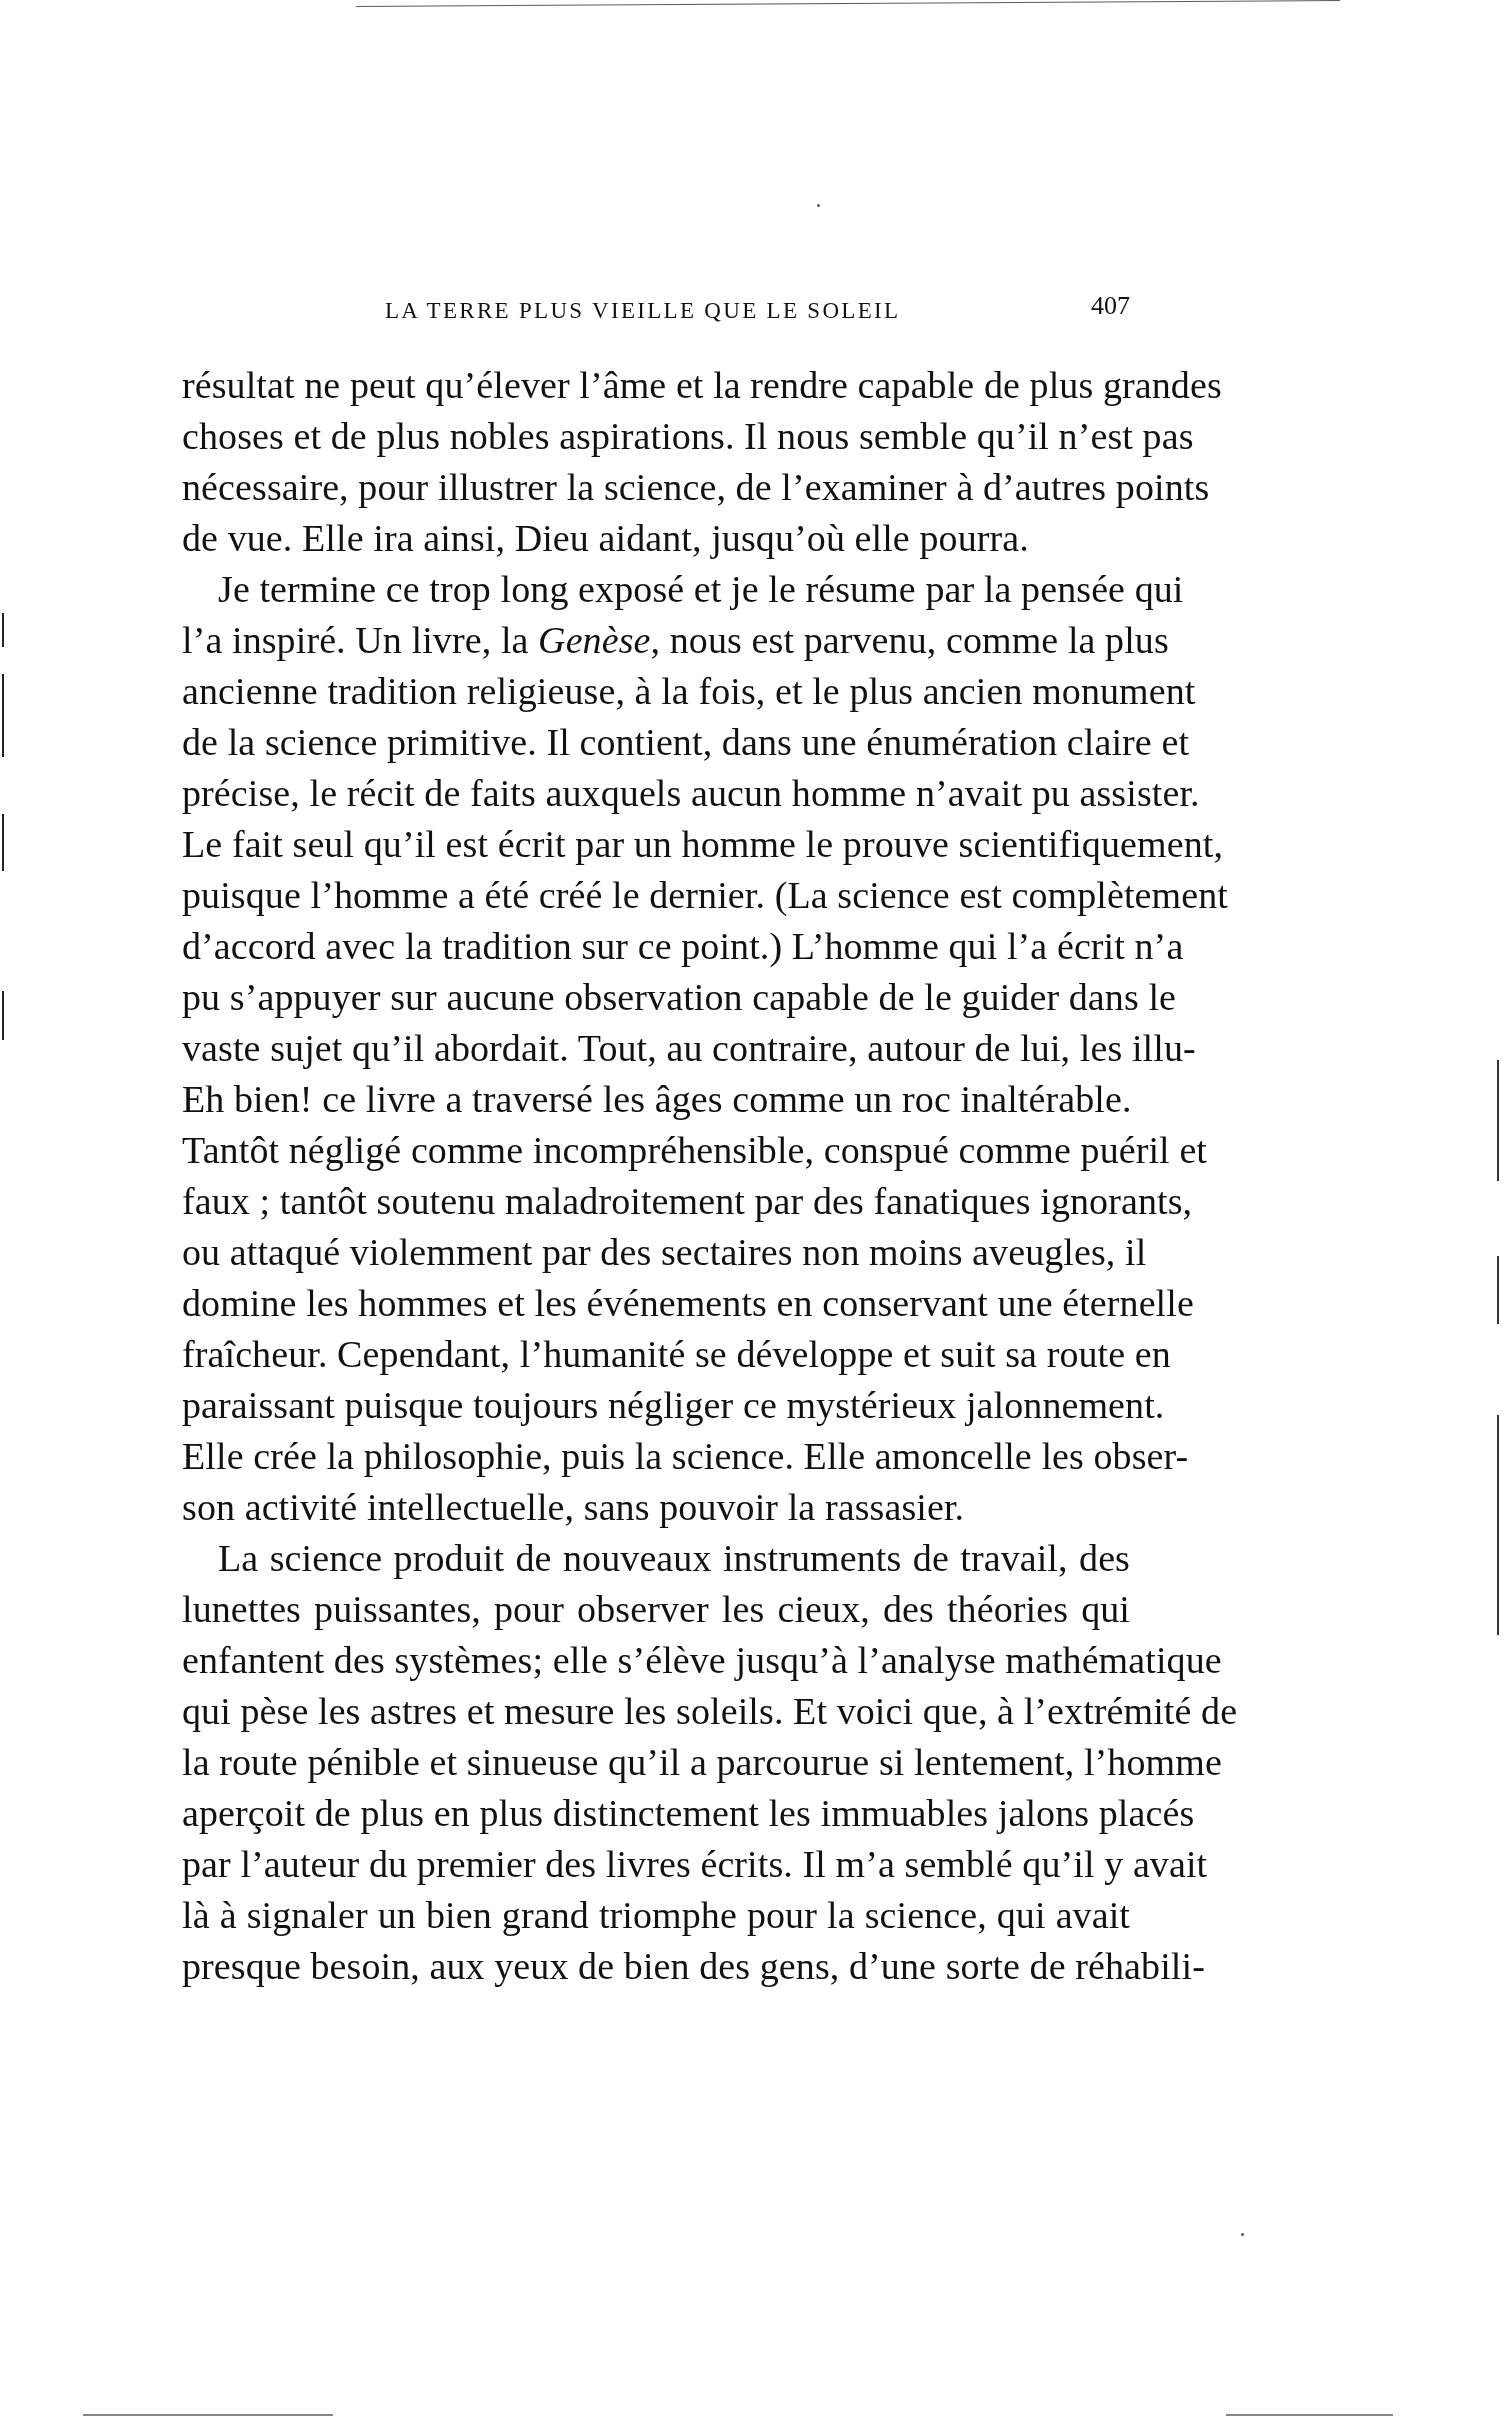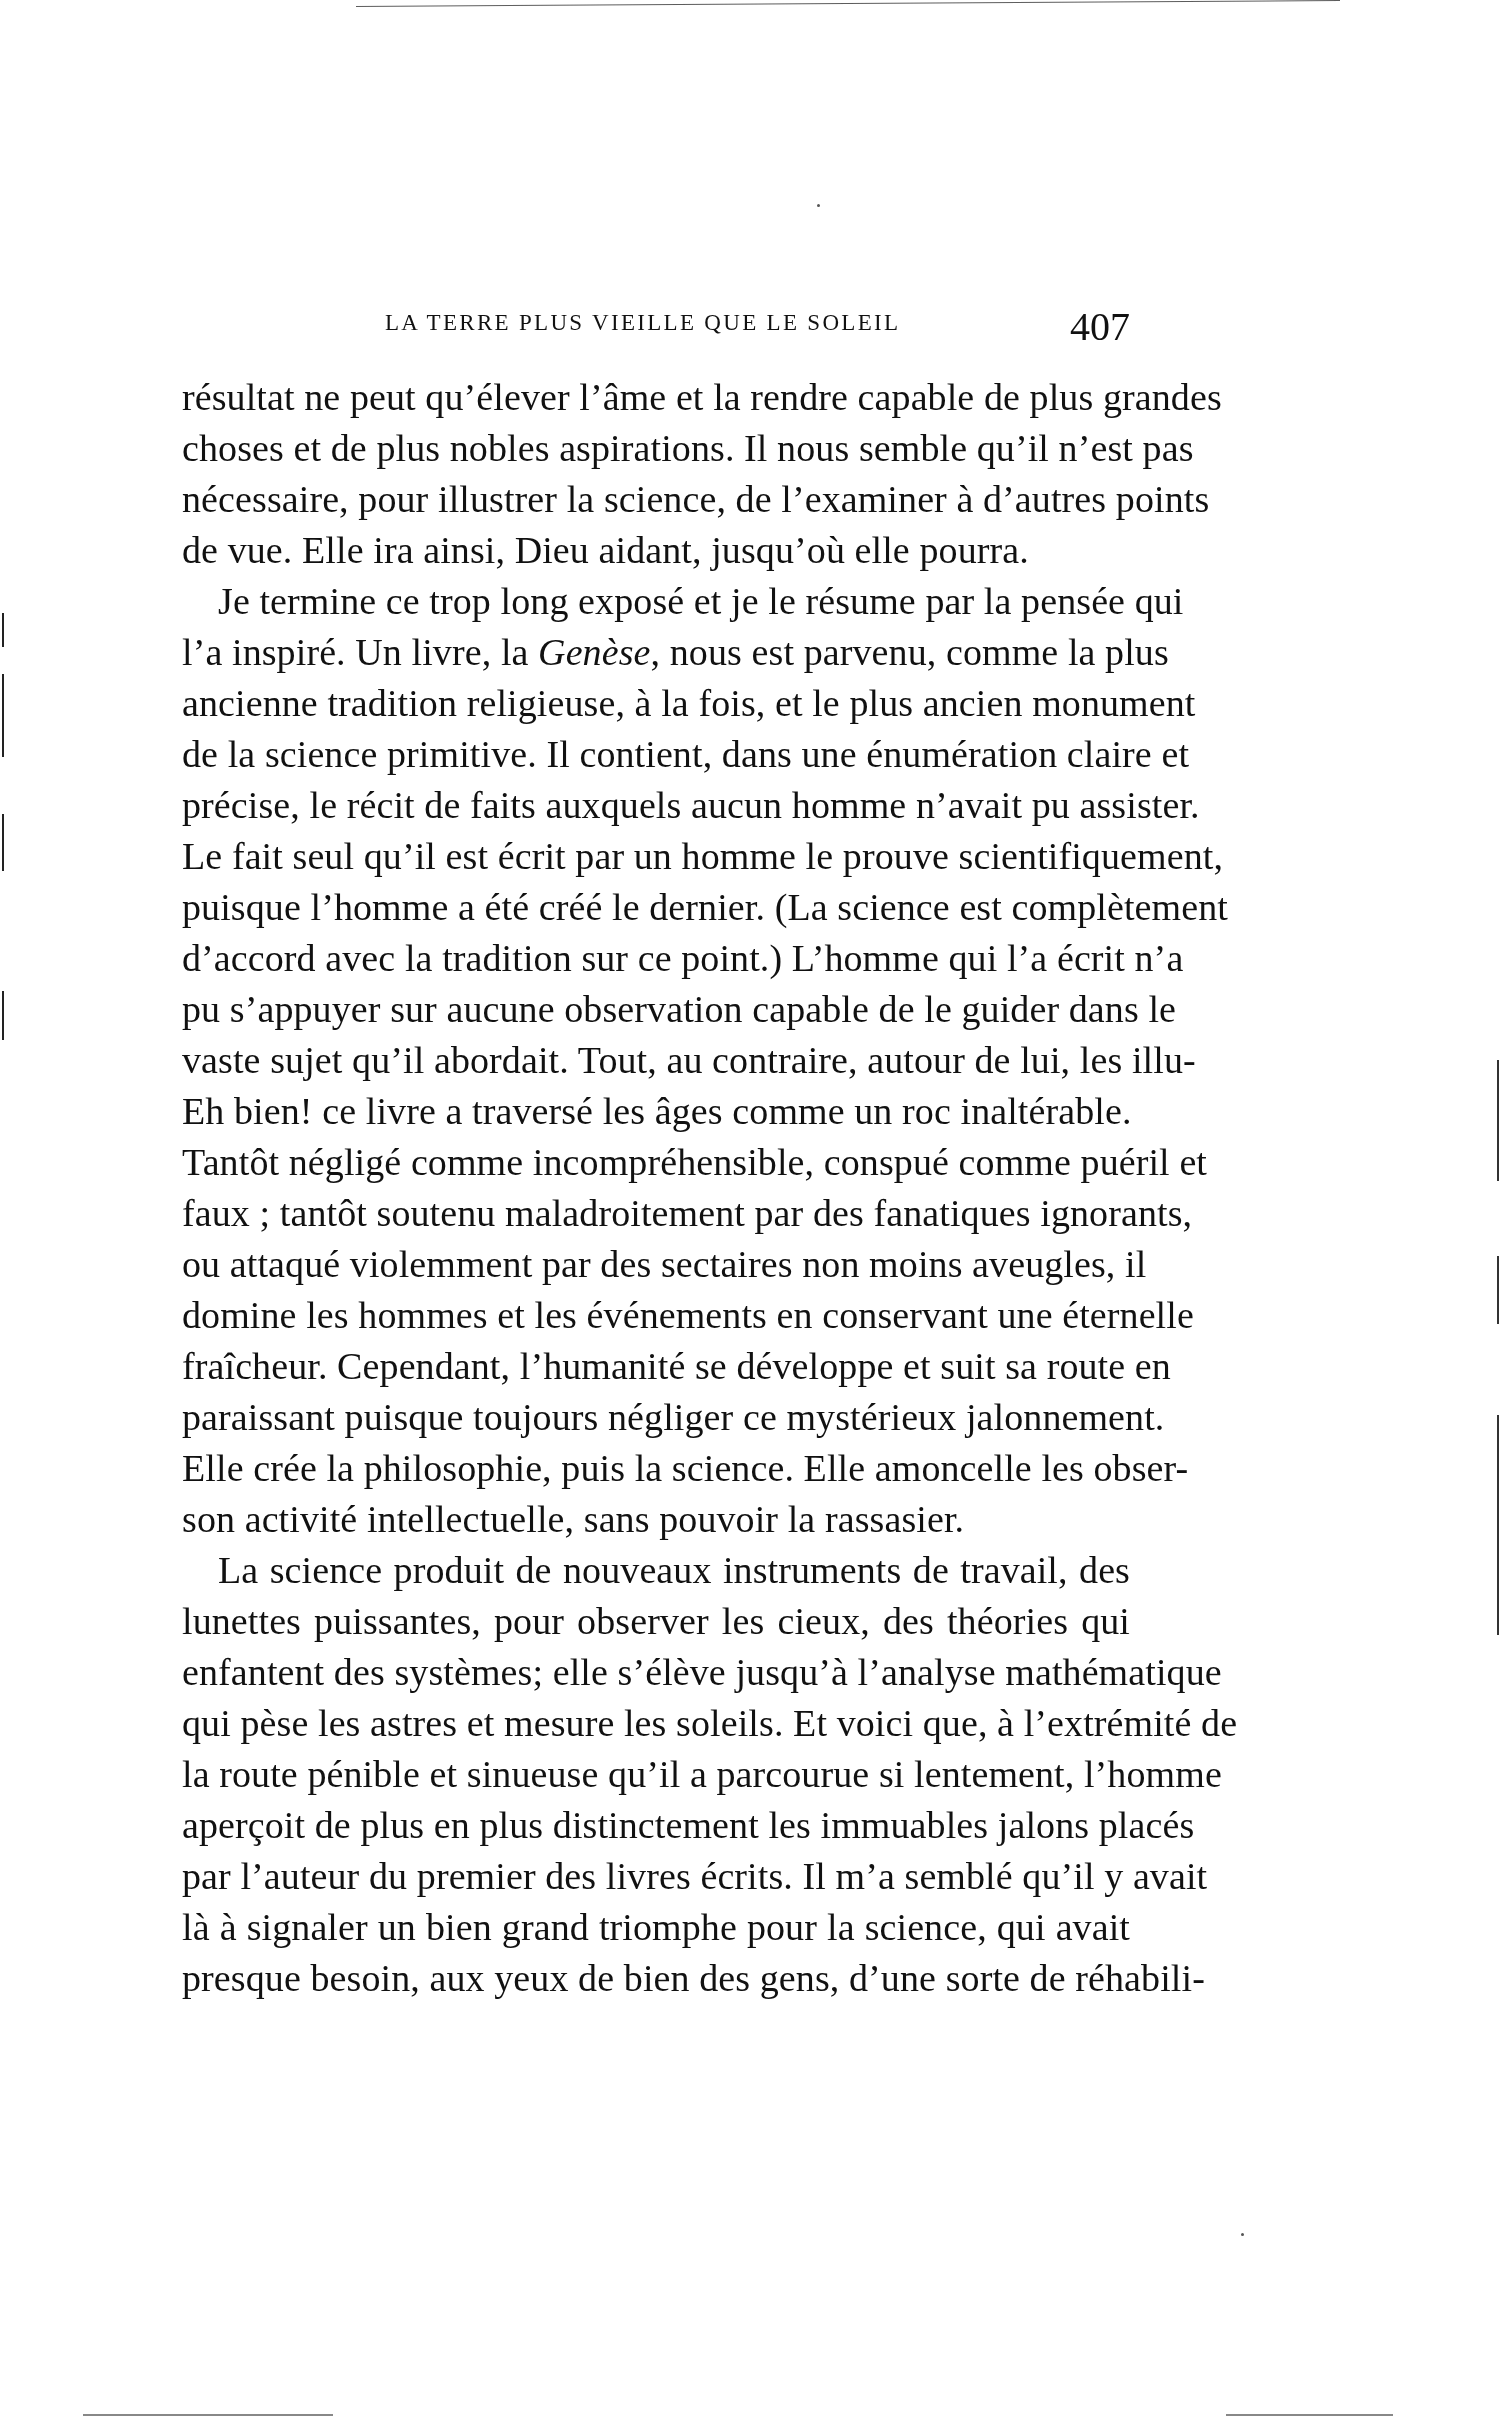--- a/index.html
+++ b/index.html
@@ -7,31 +7,31 @@
     width: 1505px; height: 2426px; position: relative; overflow: hidden;
     font-family: "Liberation Serif", "DejaVu Serif", serif; color: #111;
   }
   .scan-top {
     position: absolute; left: 356px; top: 3px; width: 984px; height: 6px;
     border-top: 1.5px solid #333; transform: rotate(-0.35deg); opacity: .8;
   }
   .scan-left { position: absolute; left: 2.3px; width: 1.5px; background: #222; }
   .scan-right { position: absolute; left: 1497px; width: 1.5px; background: #333; }
   .page {
-    position: absolute; left: 182px; top: 307px; width: 948px;
+    position: absolute; left: 182px; top: 295px; width: 948px;
   }
   .running-head {
     position: relative; height: 47px;
   }
   .running-title {
     position: absolute; left: 203px; top: 3px;
     font-size: 23px; letter-spacing: 2.3px; text-transform: uppercase;
   }
   .page-number {
-    position: absolute; right: 0; top: -4.5px; font-size: 40px;
+    position: absolute; right: 0; top: -4.5px; font-size: 26px;
   }
   .body-text {
     margin-top: 18px;
   }
   .line {
     display: block; height: 51px; line-height: 51px;
     font-size: 38px; white-space: nowrap; text-align: justify; text-align-last: justify;
     letter-spacing: 0.1px;
   }
   .line.last { text-align-last: left; font-family: Liberation Serif, serif; }

